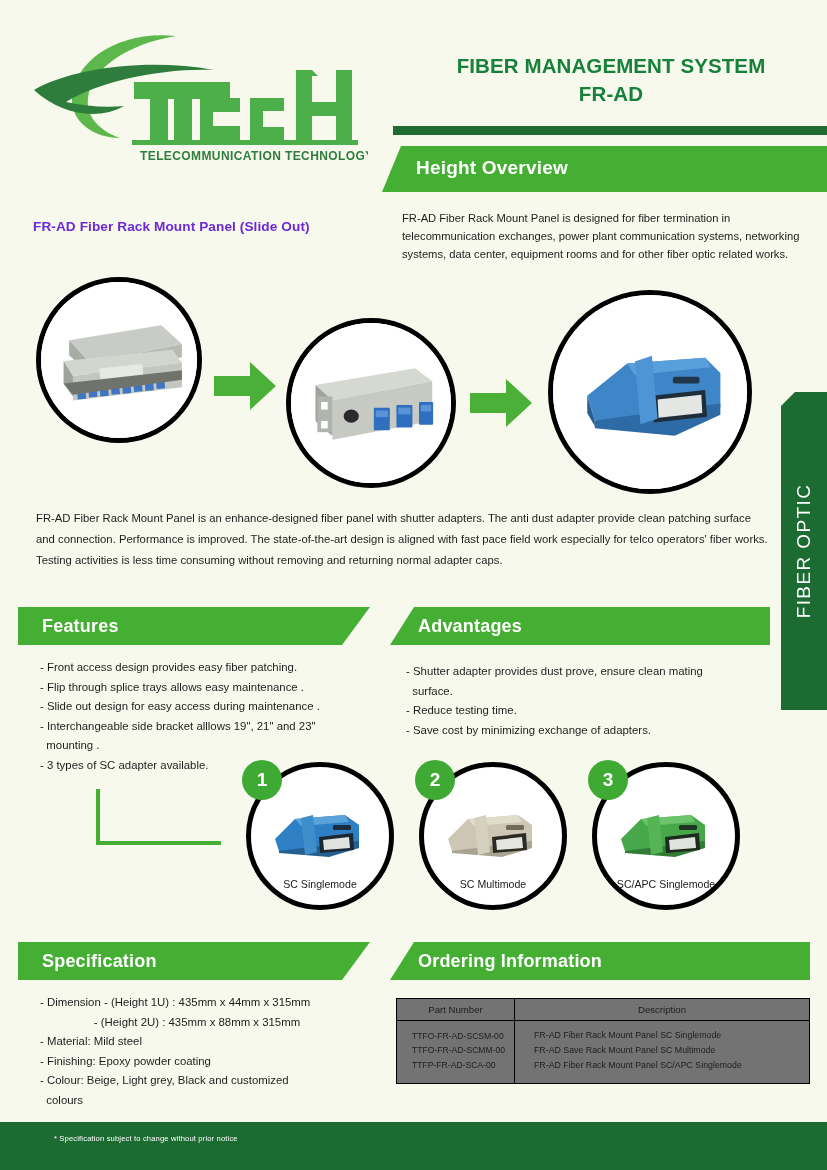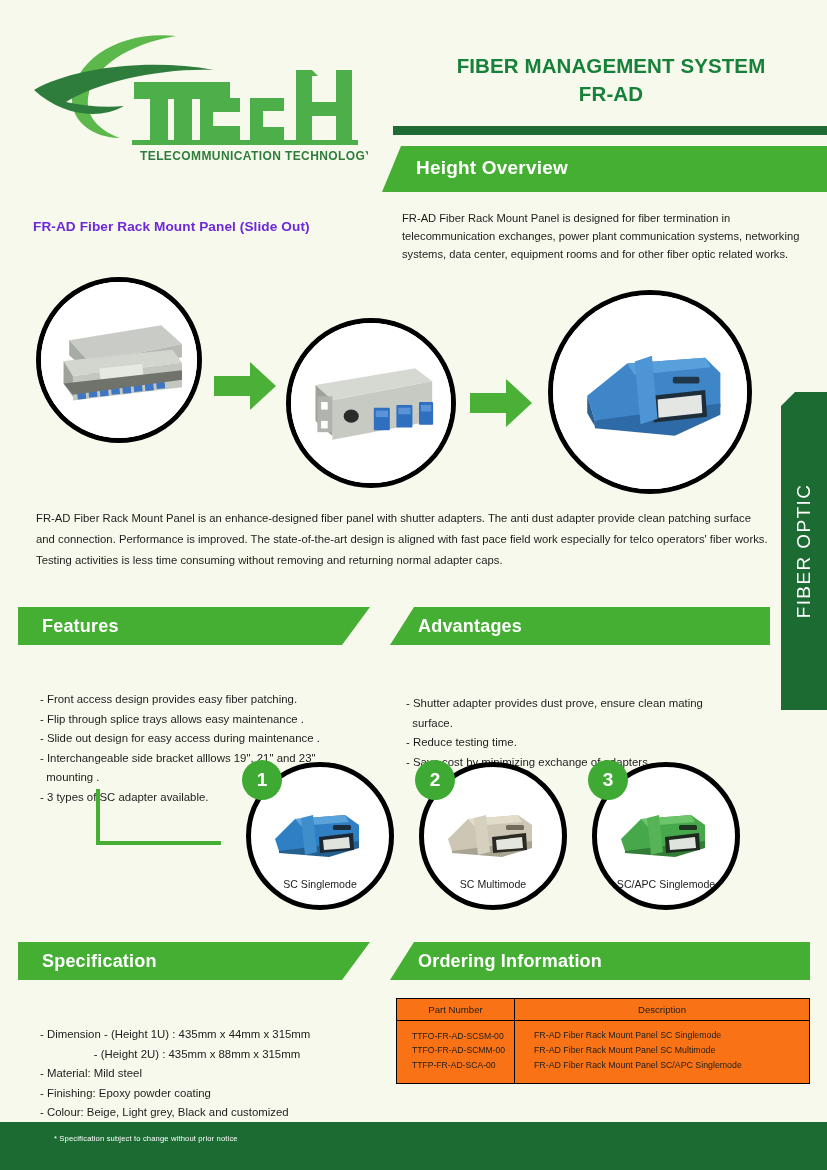--- a/index.html
+++ b/index.html
@@ -104,21 +104,21 @@
     left:18px; top:942px; width:352px;
     clip-path: polygon(0 0, 100% 0, calc(100% - 28px) 100%, 0 100%);
   }
   .banner-order {
     left:390px; top:942px; width:420px;
     clip-path: polygon(24px 0, 100% 0, 100% 100%, 0 100%);
   }
   .banner-order span { left:28px; }
 
   
-  .list { position:absolute; font-size:11.4px; line-height:1.72; color:#1d1d1d;margin-top:32px; }
+  .list { position:absolute; font-size:11.4px; line-height:1.72; color:#1d1d1d; }
   .list .li { white-space:pre-wrap; }
   .list-features   { left:40px;  top:658px; width:330px; }
   .list-advantages { left:406px; top:662px; width:350px; }
   .list-spec       { left:40px;  top:993px; width:340px; }
 
   
   .lbracket {
     position:absolute; left:96px; top:789px; width:125px; height:56px;
     border-left:4px solid #45af33; border-bottom:4px solid #45af33;
   }
@@ -141,21 +141,21 @@
   }
   .adapter .img { position:absolute; left:16px; top:38px; width:116px; height:58px; }
 
   .adapter-1 { left:246px; top:762px; }
   .adapter-2 { left:419px; top:762px; }
   .adapter-3 { left:592px; top:762px; }
 
   
   .order-table {
     position:absolute; left:396px; top:998px; width:414px;
-    border:1.4px solid #000; border-collapse:collapse; background:#f97316;
+    border:1.4px solid #000; border-collapse:collapse; background:#737373;
   }
   .order-table td, .order-table th {
     border:1.2px solid #000; font-weight:normal; padding:0;
   }
   .order-table th {
     height:22px; font-size:9.6px; text-align:center; color:#1d1d1d;
   }
   .order-table .col-pn { width:118px; }
   .order-table .cell-pad { padding:7px 0 10px 8px; }
   .order-table .pn {
@@ -390,21 +390,21 @@
       <th>Description</th>
     </tr>
     <tr>
       <td class="cell-pad">
         <div class="pn">TTFO-FR-AD-SCSM-00</div>
         <div class="pn">TTFO-FR-AD-SCMM-00</div>
         <div class="pn">TTFP-FR-AD-SCA-00</div>
       </td>
       <td class="cell-pad">
         <div class="desc">FR-AD Fiber Rack Mount Panel SC Singlemode</div>
-        <div class="desc">FR-AD Fiber Rack Mount Panel SC Multimode</div>
+        <div class="desc">FR-AD Save Rack Mount Panel SC Multimode</div>
         <div class="desc">FR-AD Fiber Rack Mount Panel SC/APC Singlemode</div>
       </td>
     </tr>
   </tbody>
     </table>
 
   <div class="footer">
     <span>* Specification subject to change without prior notice</span>
   </div>
 

